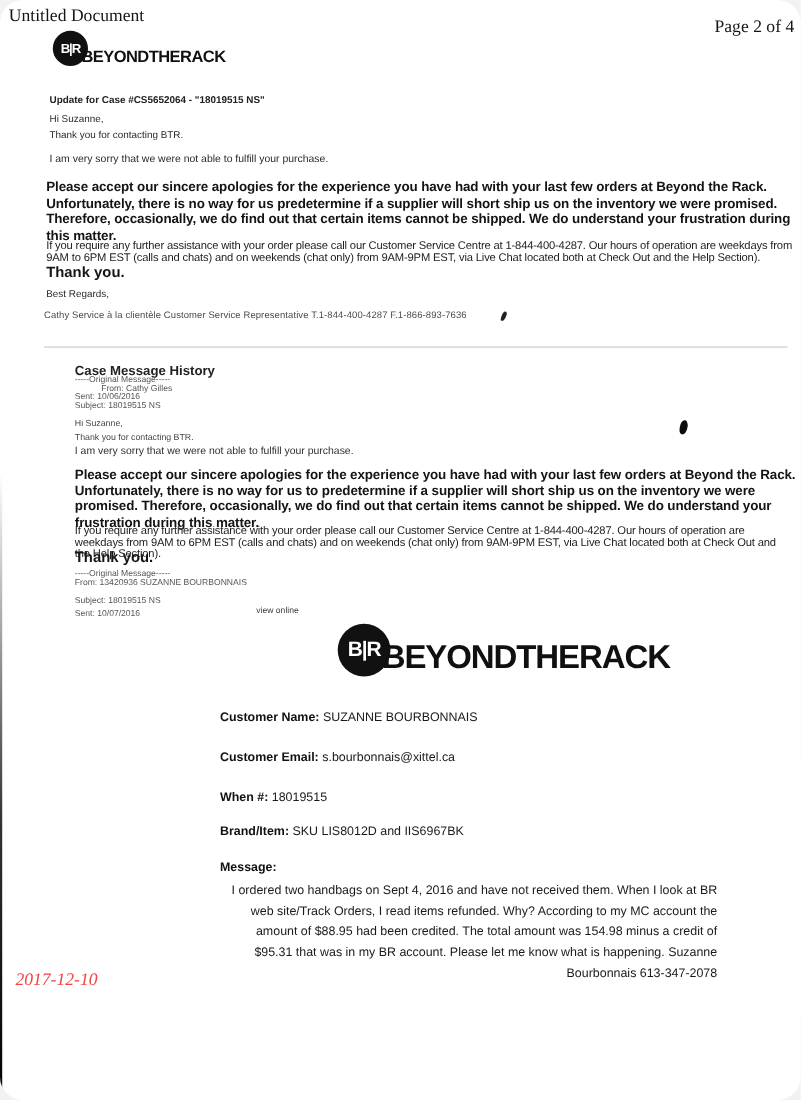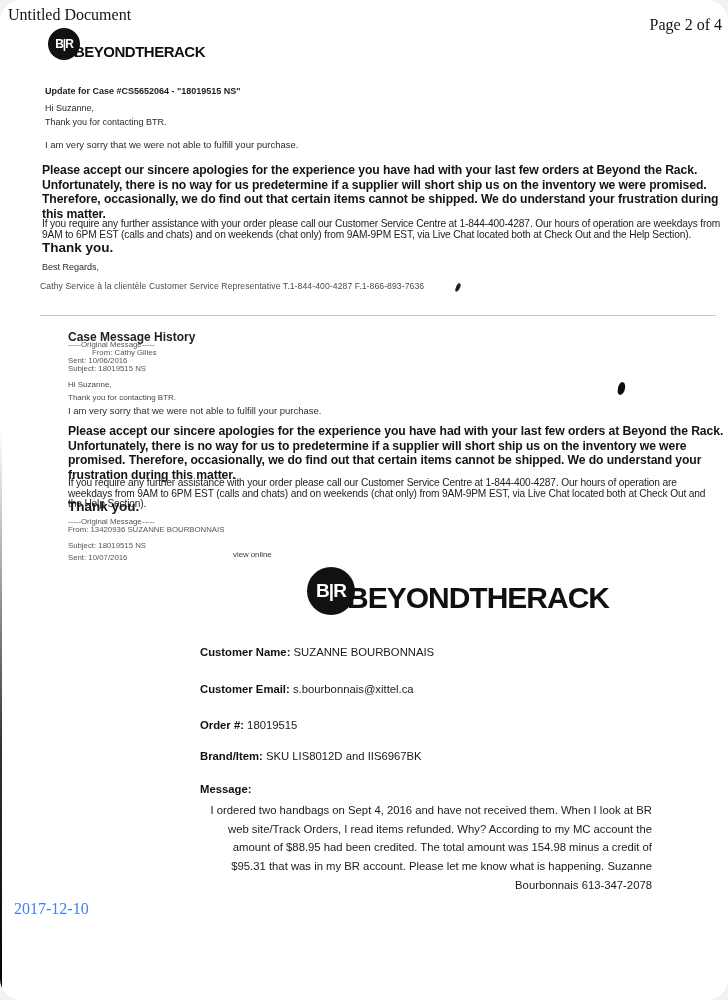--- a/index.html
+++ b/index.html
@@ -97,21 +97,21 @@
   .row-email{top:683px;}
   .row-order{top:719px;}
   .row-brand{top:750px;}
   .row-msglabel{top:783px;font-weight:bold;color:#111;}
   .message-body{
     left:200px;top:801px;width:452px;
     font-size:11.3px;line-height:18.7px;color:#1a1a1a;text-align:right;
   }
 
   
-  .footer-date{left:14px;top:900px;font-size:16px;color:#3b82f6;}
+  .footer-date{left:14px;top:882px;font-size:16px;color:#ef4444;font-style:italic;}
 </style>
 </head>
 <body>
 
 <div class="page">
 
   <div class="abs serif doc-title">Untitled Document</div>
   <div class="abs serif page-indicator">Page 2 of 4</div>
 
   <div class="abs logo logo-small">
@@ -151,20 +151,20 @@
   <div class="abs t-tiny subj2">Subject: 18019515 NS</div>
   <div class="abs view-online">view online</div>
 
   <div class="abs logo logo-big">
     <span class="logo-circle">B|R</span>
     <span class="logo-wordmark">BEYONDTHERACK</span>
   </div>
 
   <div class="abs ticket-row row-name"><b>Customer Name: </b><span>SUZANNE BOURBONNAIS</span></div>
   <div class="abs ticket-row row-email"><b>Customer Email: </b><span>s.bourbonnais@xittel.ca</span></div>
-  <div class="abs ticket-row row-order"><b>Order #: </b><span>18019515</span></div>
+  <div class="abs ticket-row row-order"><b>When #: </b><span>18019515</span></div>
   <div class="abs ticket-row row-brand"><b>Brand/Item: </b><span>SKU LIS8012D and IIS6967BK</span></div>
   <div class="abs ticket-row row-msglabel">Message:</div>
   <div class="abs message-body">I ordered two handbags on Sept 4, 2016 and have not received them. When I look at BR web site/Track Orders, I read items refunded. Why? According to my MC account the amount of $88.95 had been credited. The total amount was 154.98 minus a credit of $95.31 that was in my BR account. Please let me know what is happening. Suzanne Bourbonnais 613-347-2078</div>
 
   <div class="abs serif footer-date">2017-12-10</div>
 
 </div>
 
 </body></html>

